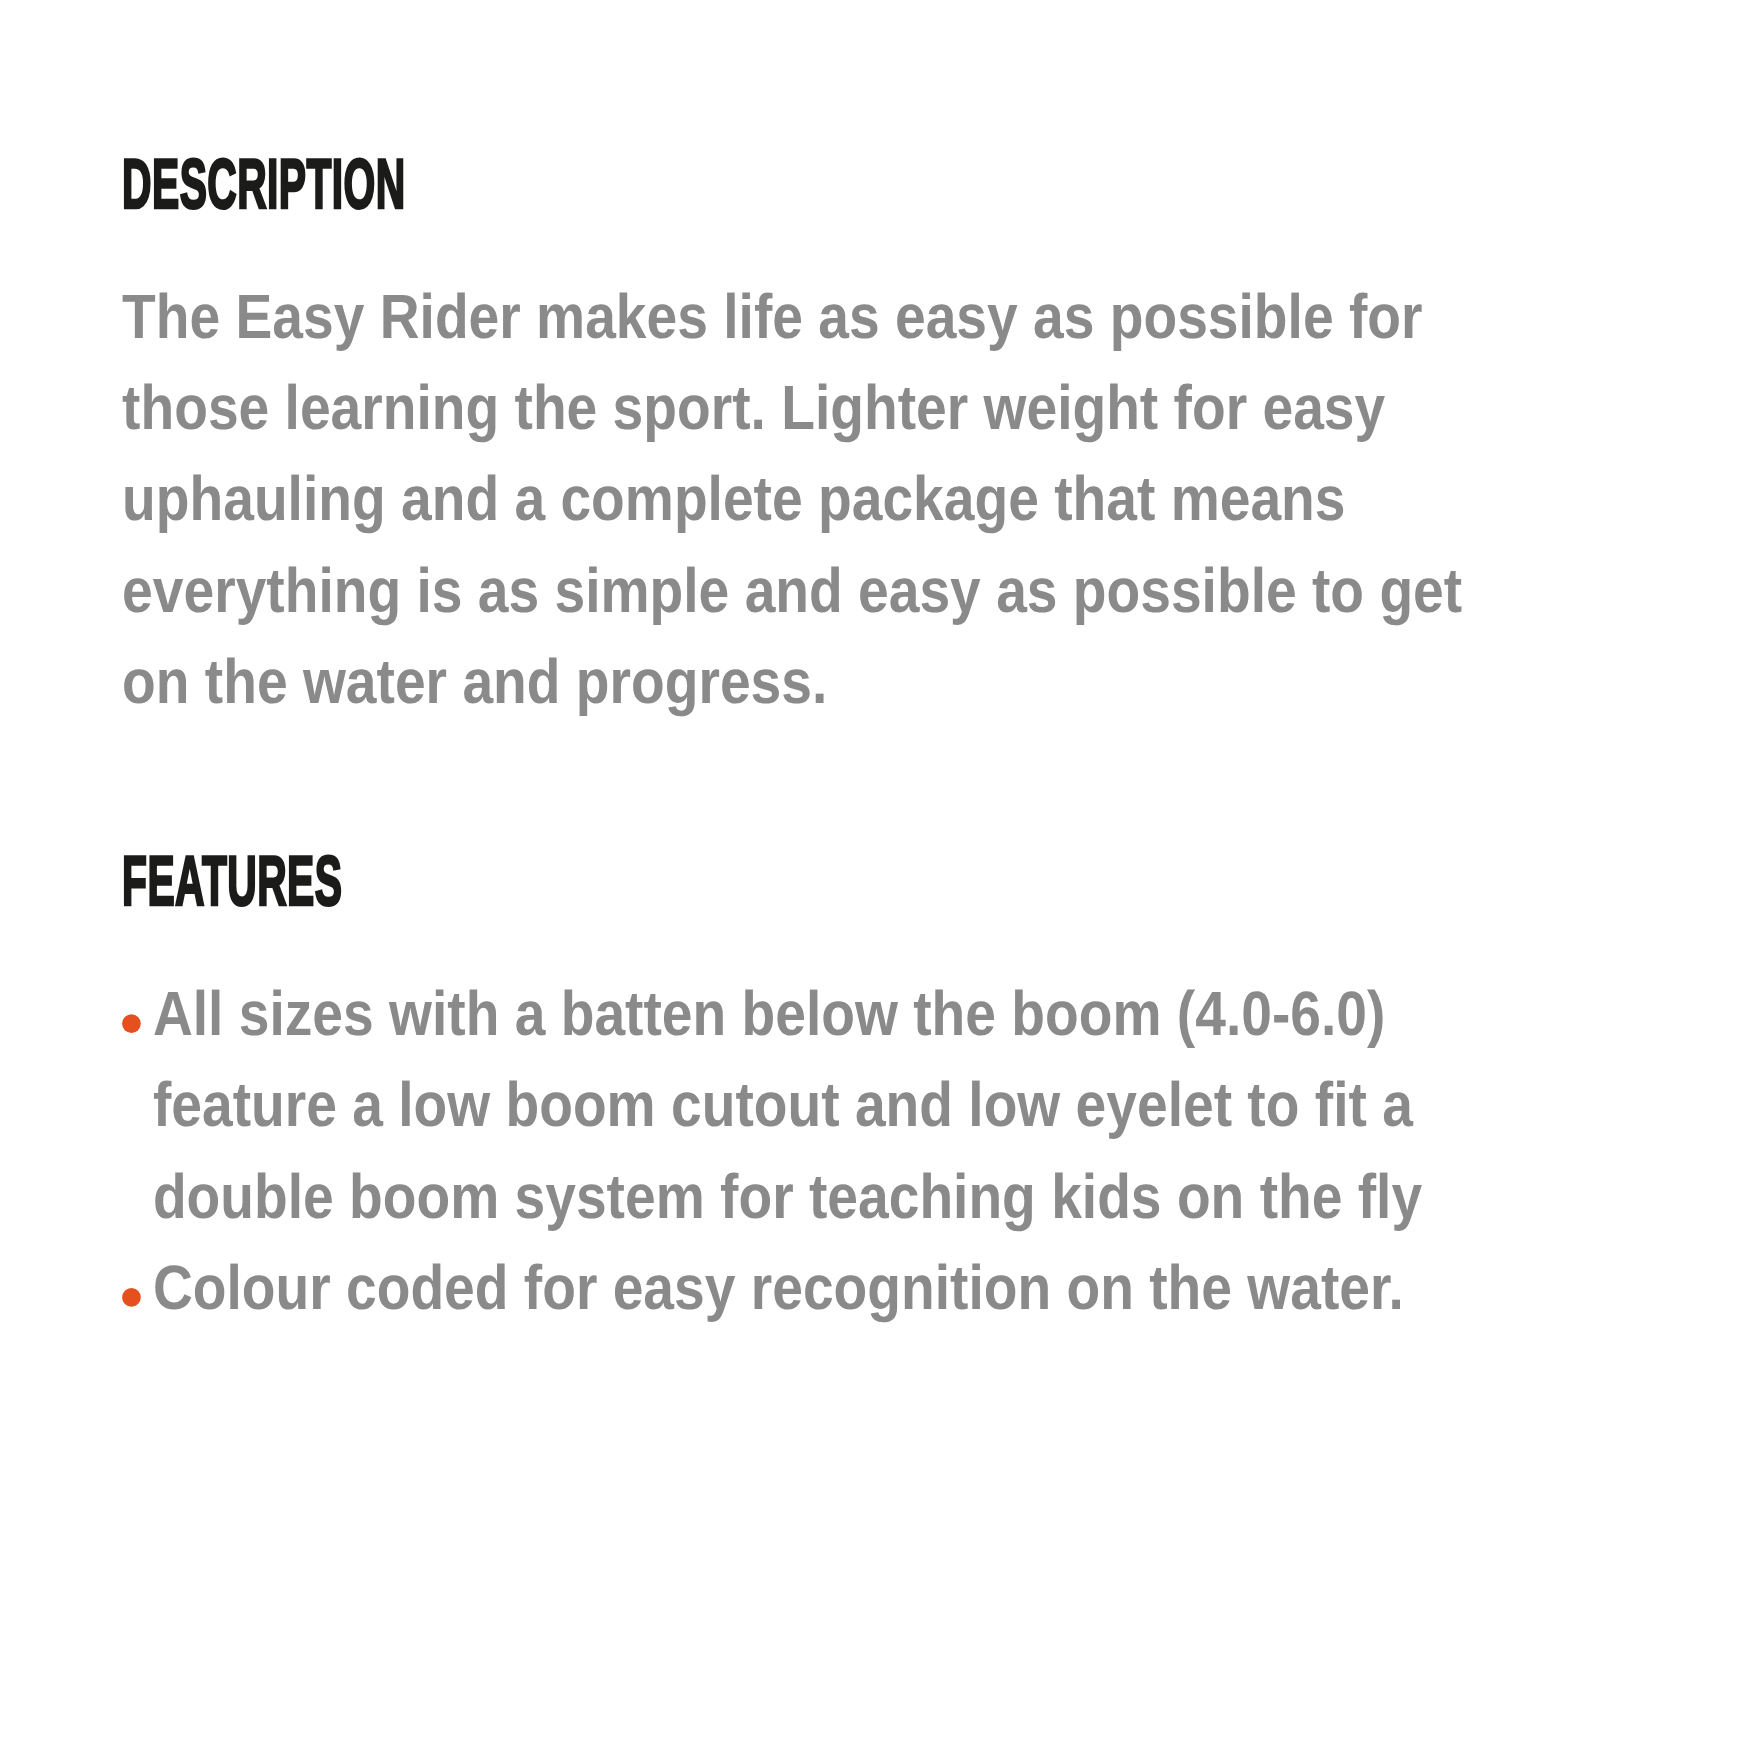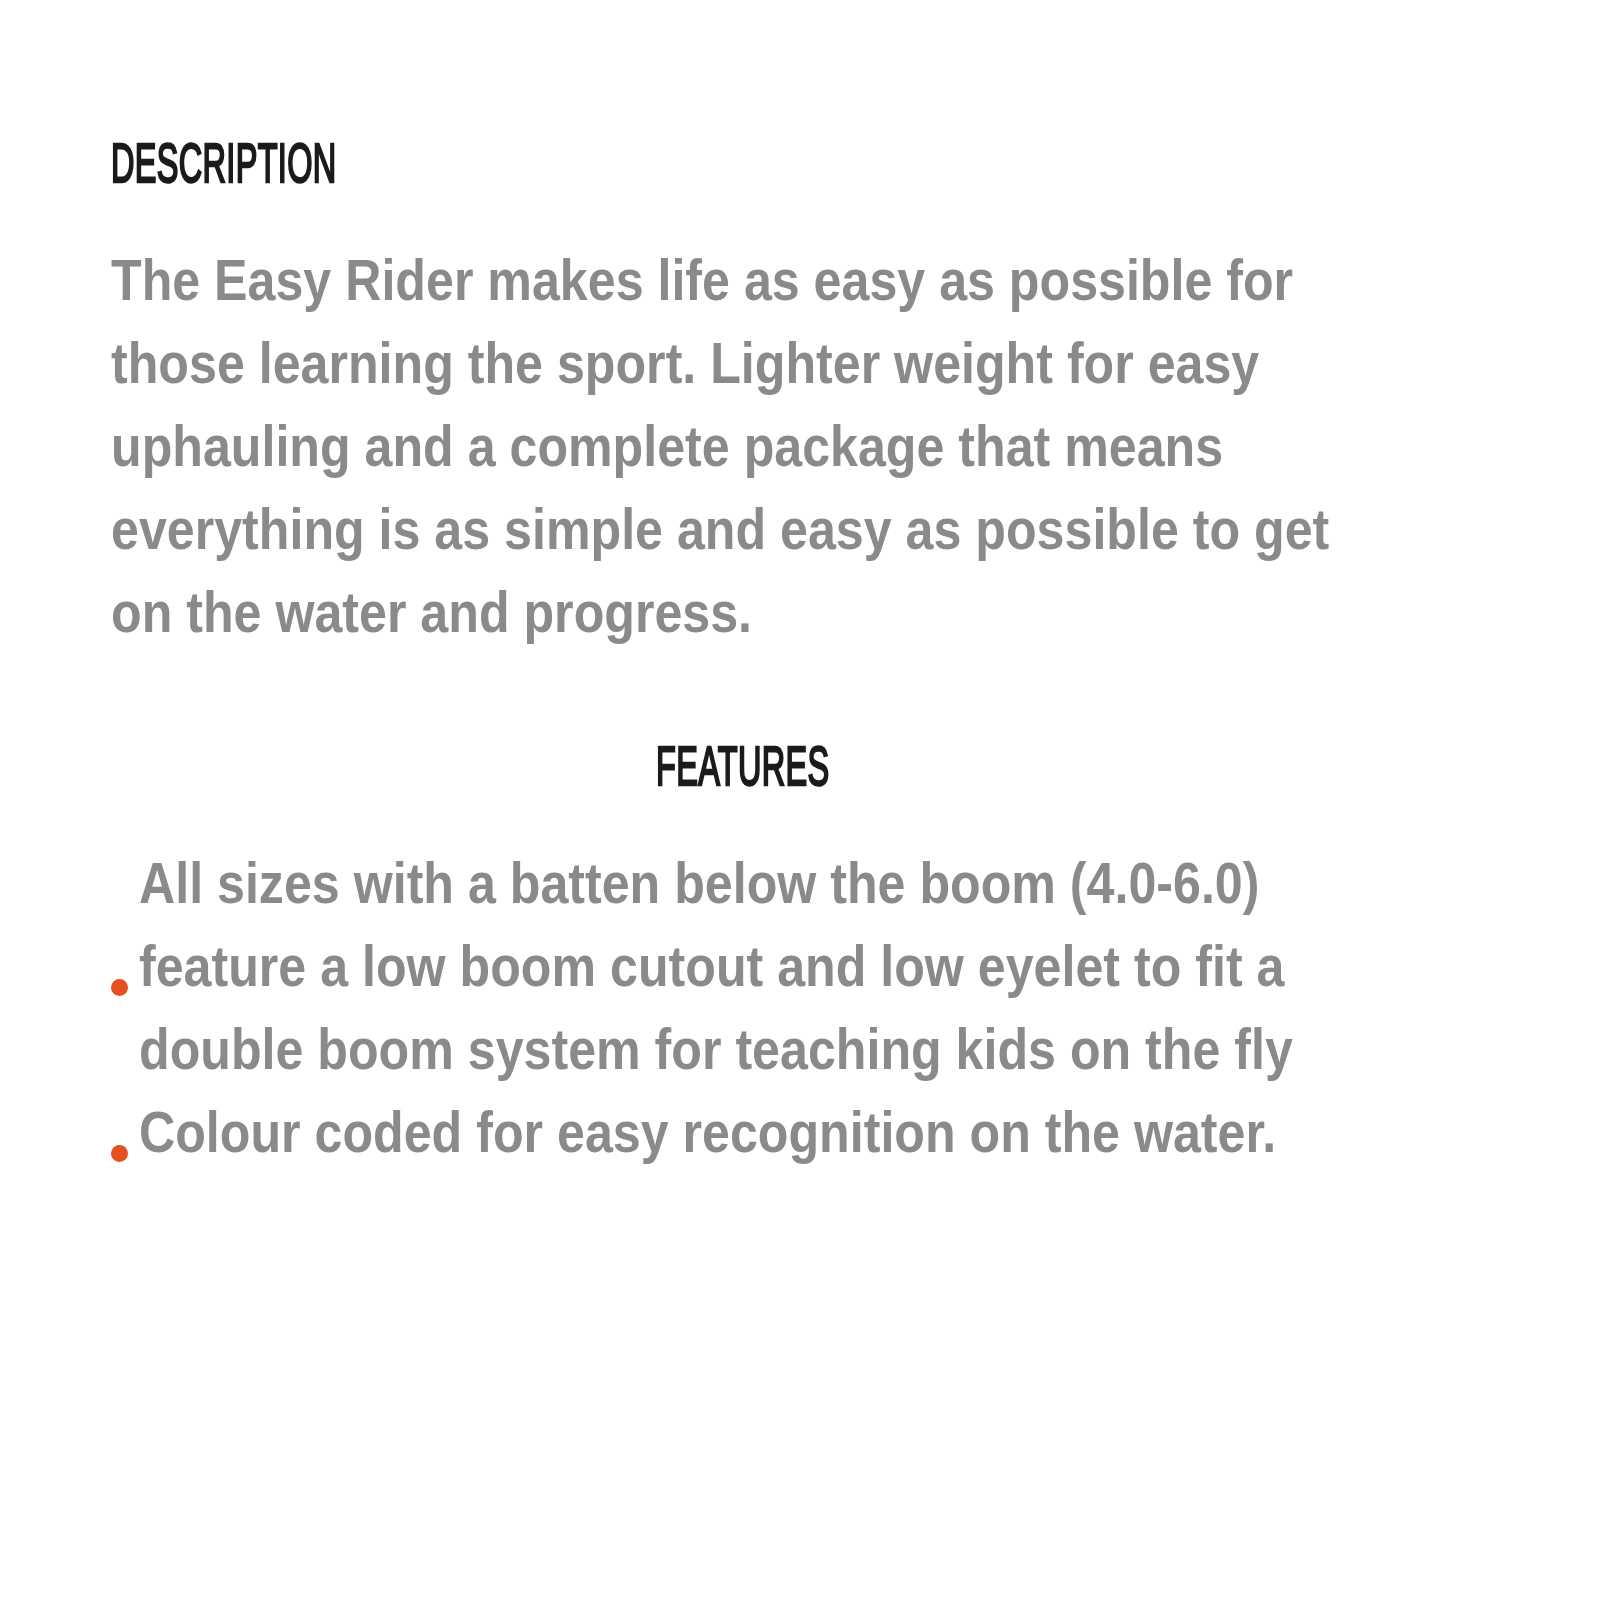--- a/index.html
+++ b/index.html
@@ -19,22 +19,22 @@
   }
   .page {
     width: 1600px;
     height: 1600px;
     padding: 135px 100px 0 111px;
     font-family: "Liberation Sans", sans-serif;
   }
   .heading {
     margin: 0;
     font-family: "Liberation Sans", sans-serif;
-    font-weight: 400;
-    font-size: 56px;
+    font-weight: 700;
+    font-size: 64px;
     line-height: 1;
     color: var(--heading);
     white-space: nowrap;
   }
   .heading .squish {
     display: inline-block;
     transform: scaleX(0.58);
     transform-origin: 0 50%;
     -webkit-text-stroke: 2.5px currentColor;
     letter-spacing: 0.01em;
@@ -46,31 +46,30 @@
     line-height: 83px;
     color: var(--body);
     white-space: pre-line;
   }
   .para {
     margin: 48px 0 0 0;
     transform: scaleX(0.88);
     transform-origin: 0 0;
   }
   .h-features {
-    margin-top: 84px;
-    text-align: center;
+    margin-top: 107px;
   }
   .features-list {
     list-style: none;
     margin: 48px 0 0 0;
     padding: 0;
   }
   .features-list li {
     display: flex;
-    align-items: center;
+    align-items: flex-start;
   }
   .dot {
     flex: 0 0 17px;
     width: 17px;
     height: 17px;
     border-radius: 50%;
     background: var(--accent);
     margin-top: 41px;
   }
   .li-text {

